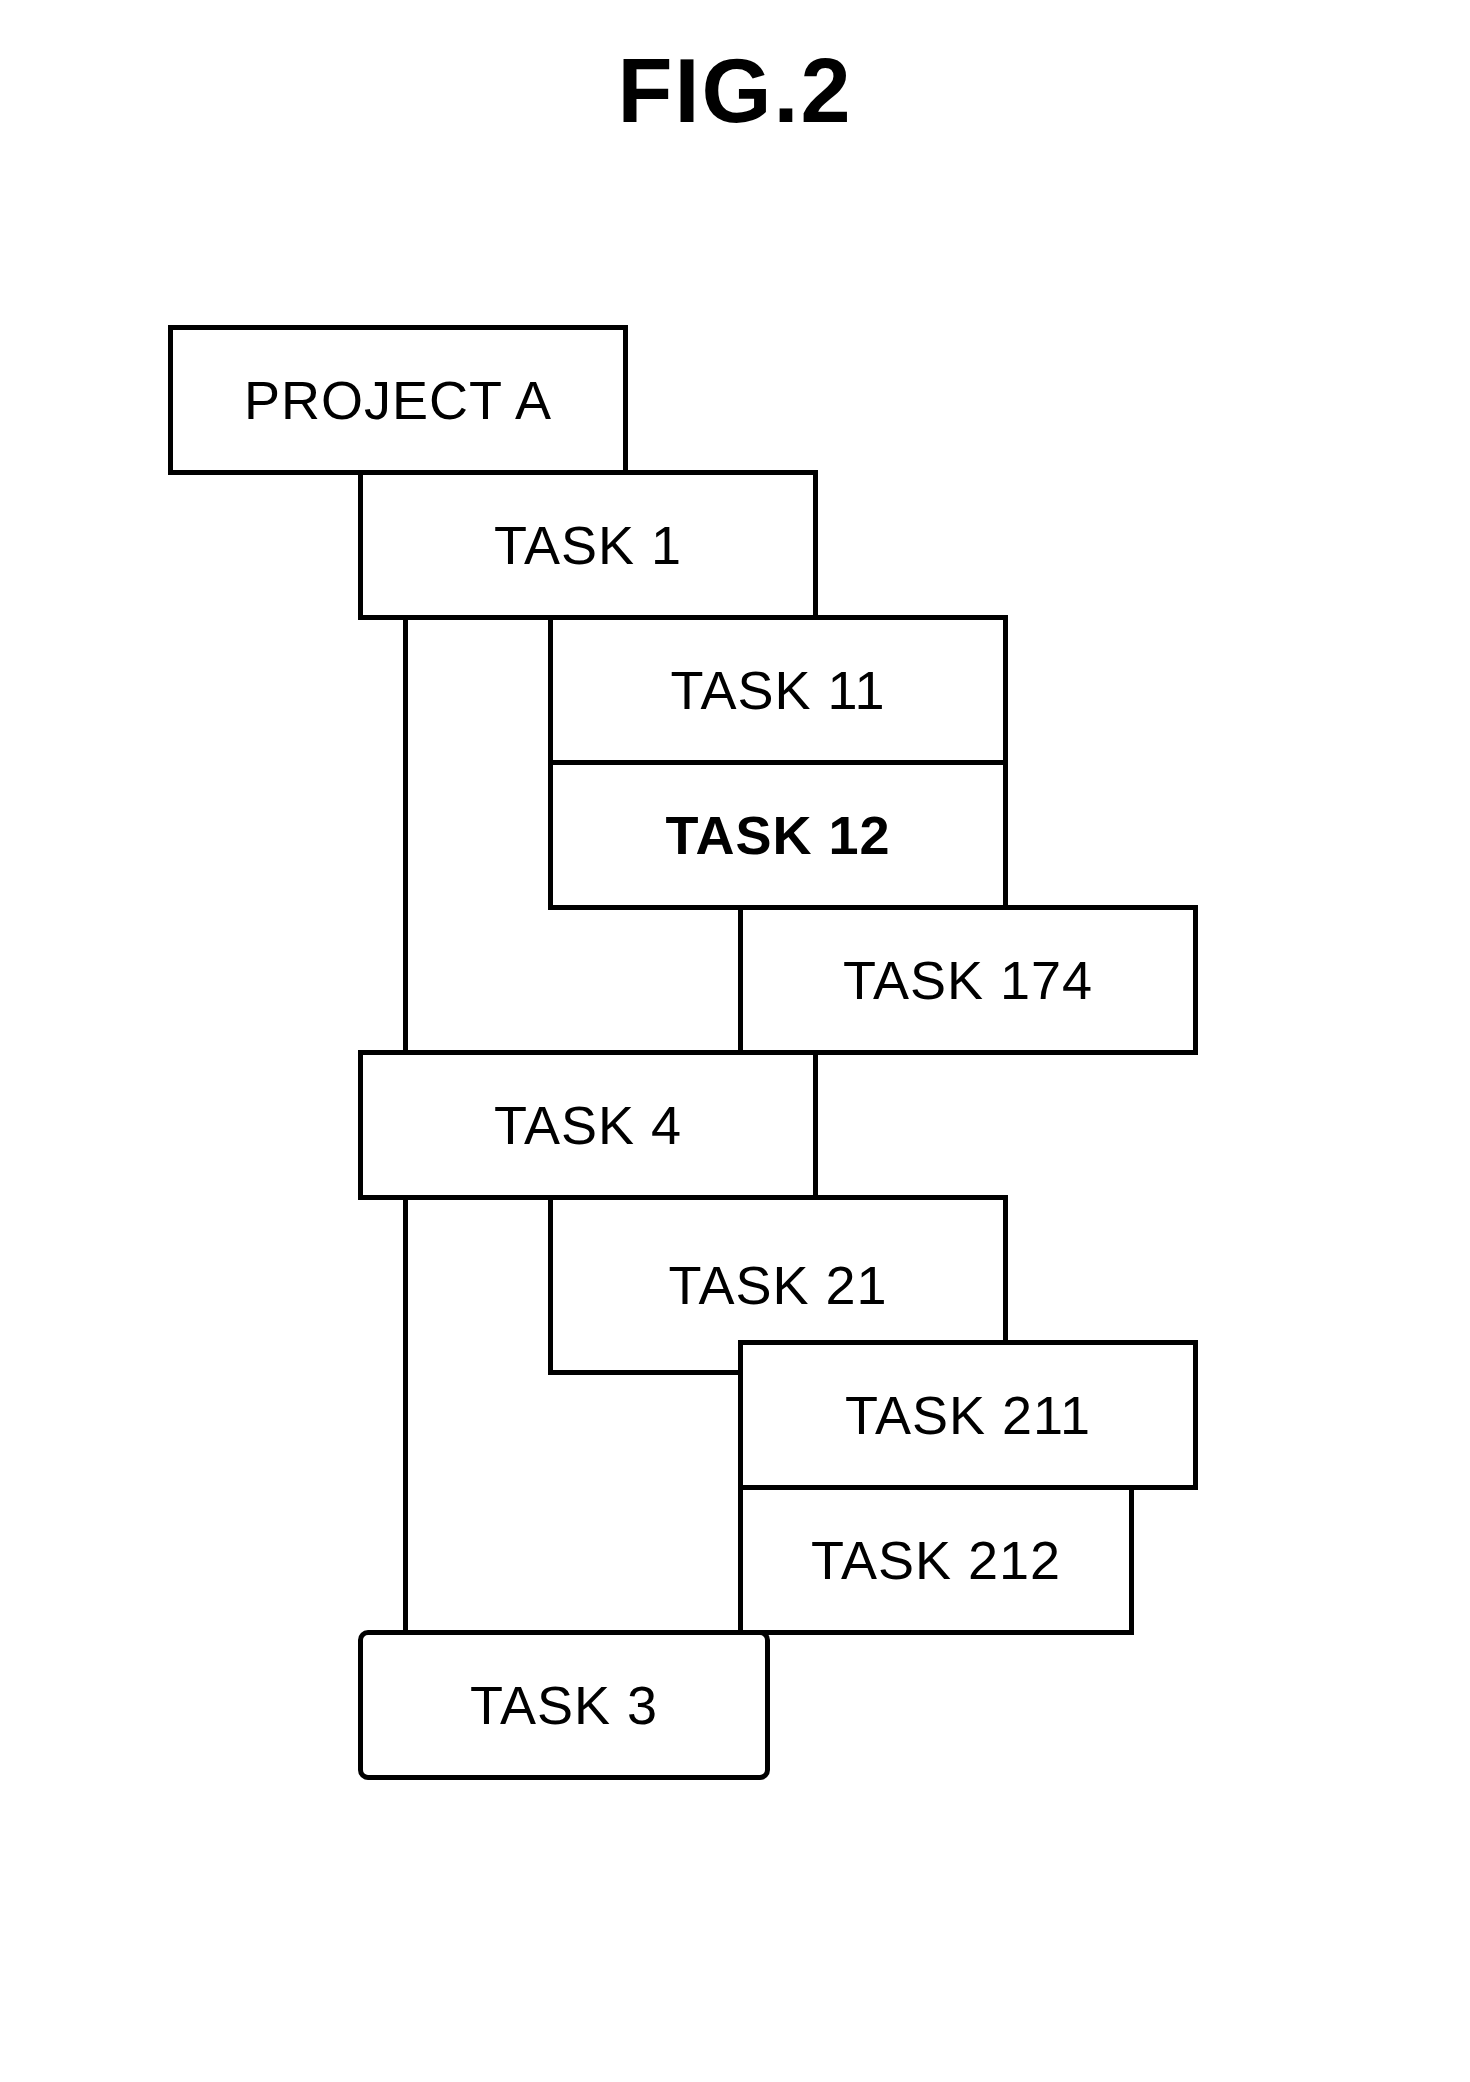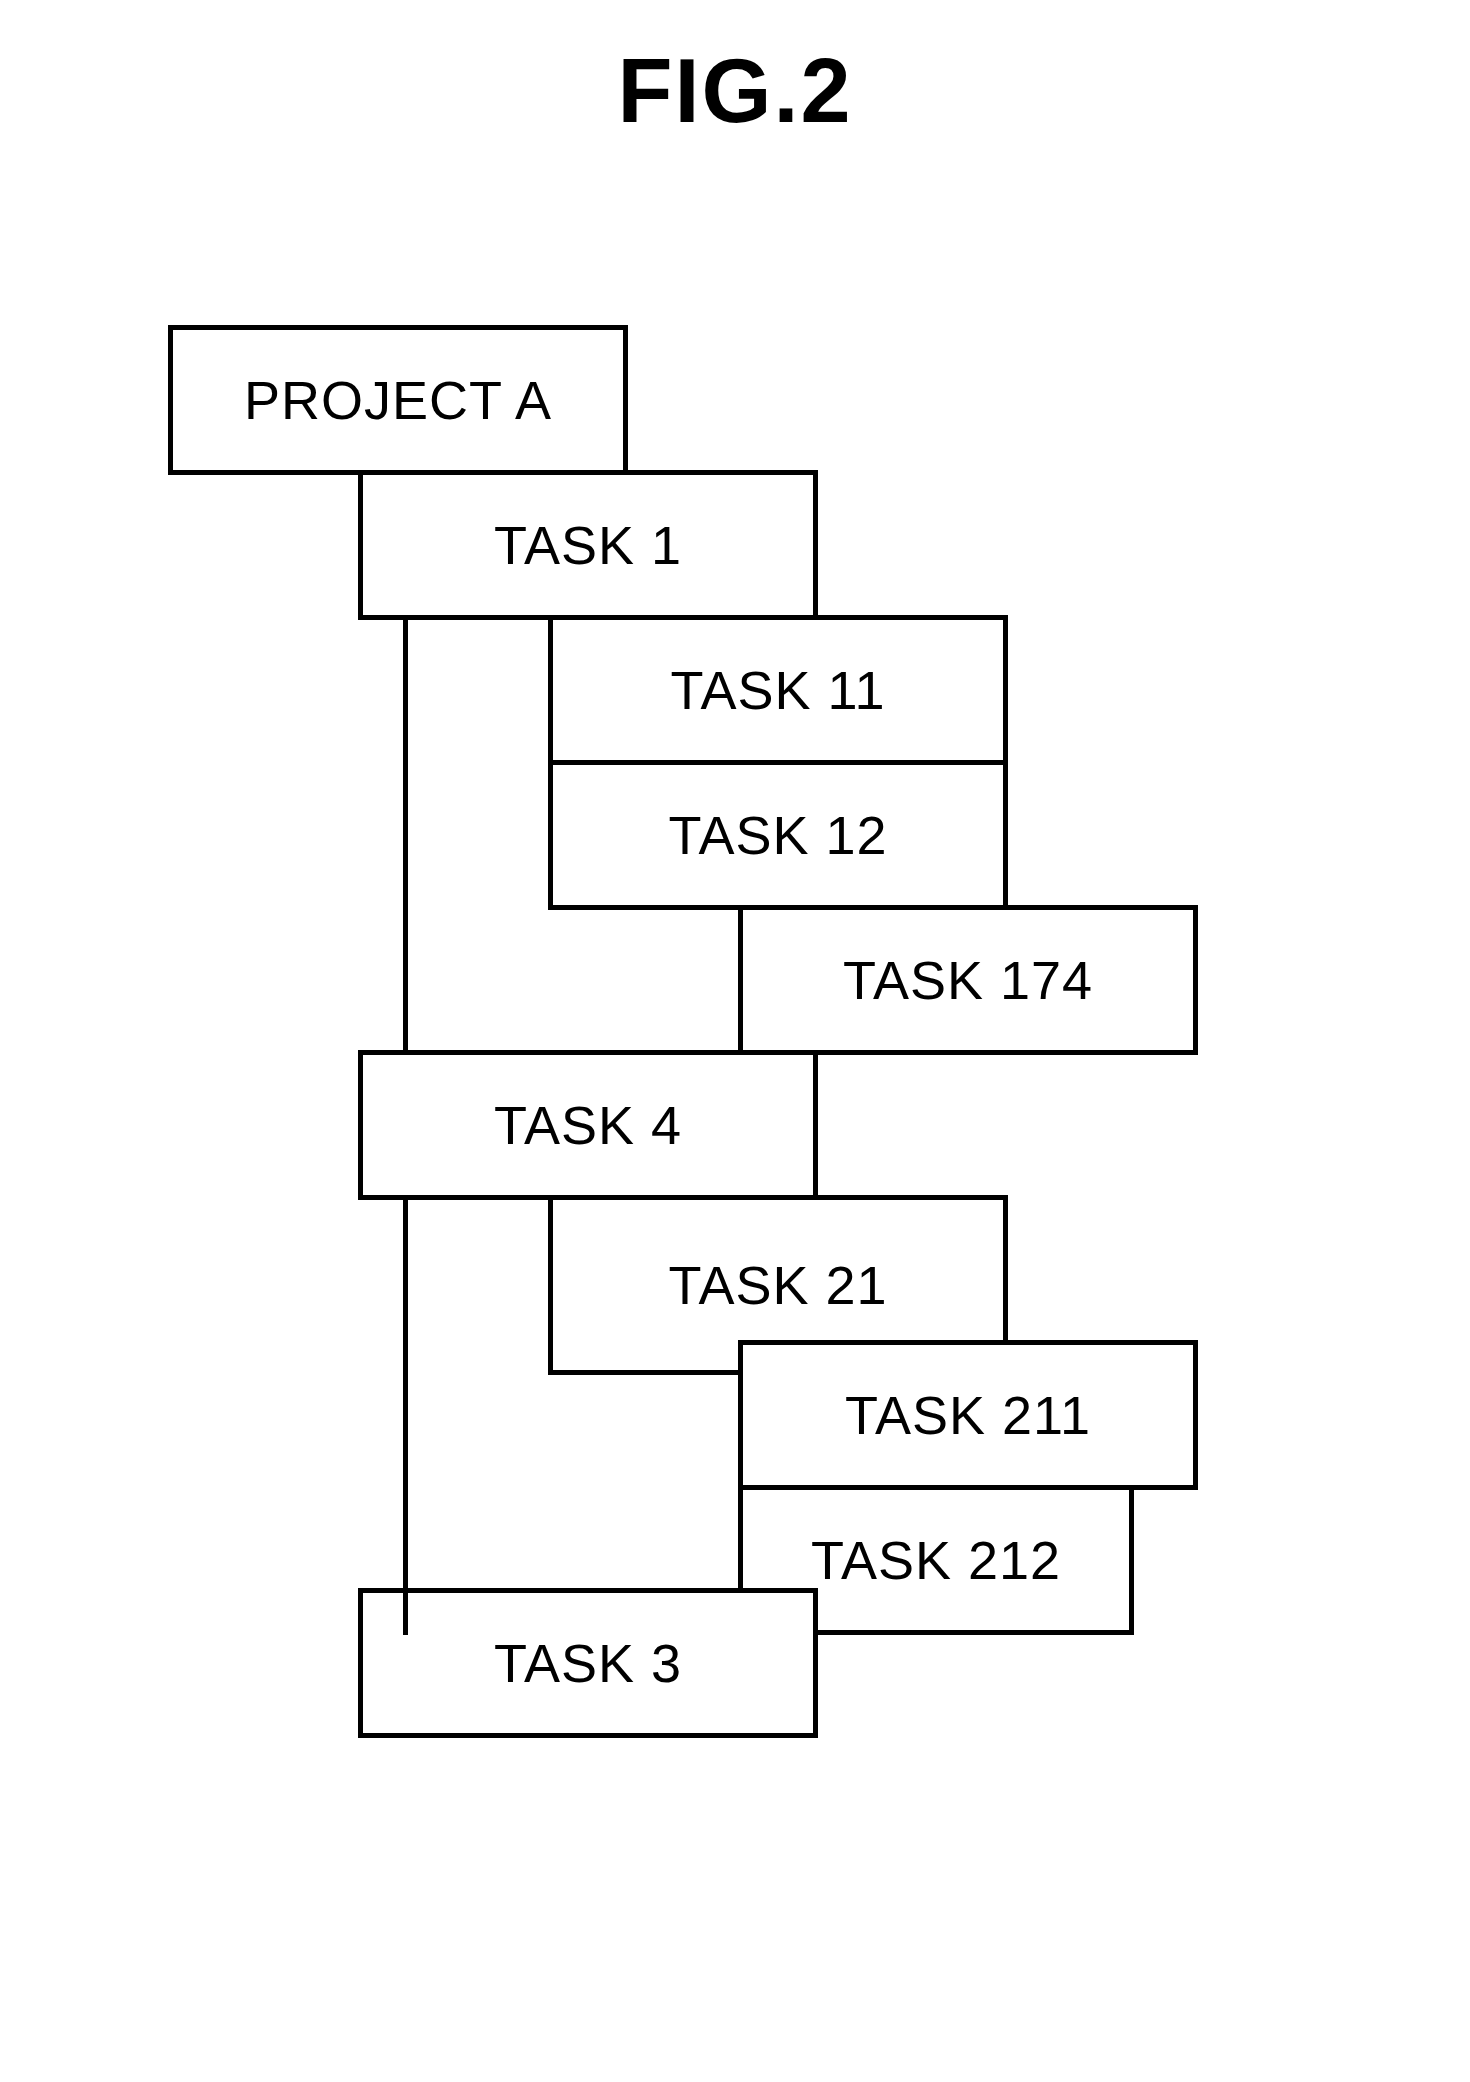--- a/index.html
+++ b/index.html
@@ -62,21 +62,21 @@
     </div>
 
     <div class="box" style="left:190px; top:145px; width:460px; height:150px;">
       <span>TASK 1</span>
     </div>
 
     <div class="box" style="left:380px; top:290px; width:460px; height:150px;">
       <span>TASK 11</span>
     </div>
 
-    <div class="box" style="left:380px; top:435px; width:460px; height:150px;">
+    <div class="box" style="left:380px; top:435px; width:460px; height:150px;font-weight:bold;">
       <span>TASK 12</span>
     </div>
 
     <div class="box" style="left:570px; top:580px; width:460px; height:150px;">
       <span>TASK 174</span>
     </div>
 
     <div class="box" style="left:190px; top:725px; width:460px; height:150px;">
       <span>TASK 4</span>
     </div>
@@ -86,21 +86,21 @@
     </div>
 
     <div class="box" style="left:570px; top:1015px; width:460px; height:150px;">
       <span>TASK 211</span>
     </div>
 
     <div class="box" style="left:570px; top:1160px; width:396px; height:150px;">
       <span>TASK 212</span>
     </div>
 
-    <div class="box" style="left:190px; top:1263px; width:460px; height:150px;">
+    <div class="box" style="left:190px; top:1305px; width:412px; height:150px;border-radius:10px;">
       <span>TASK 3</span>
     </div>
 
     <div class="connector" style="left:283px; top:290px; width:5px; height:440px;"></div>
 
     <div class="connector" style="left:283px; top:870px; width:5px; height:440px;"></div>
 
   </div>
 
 </div>

